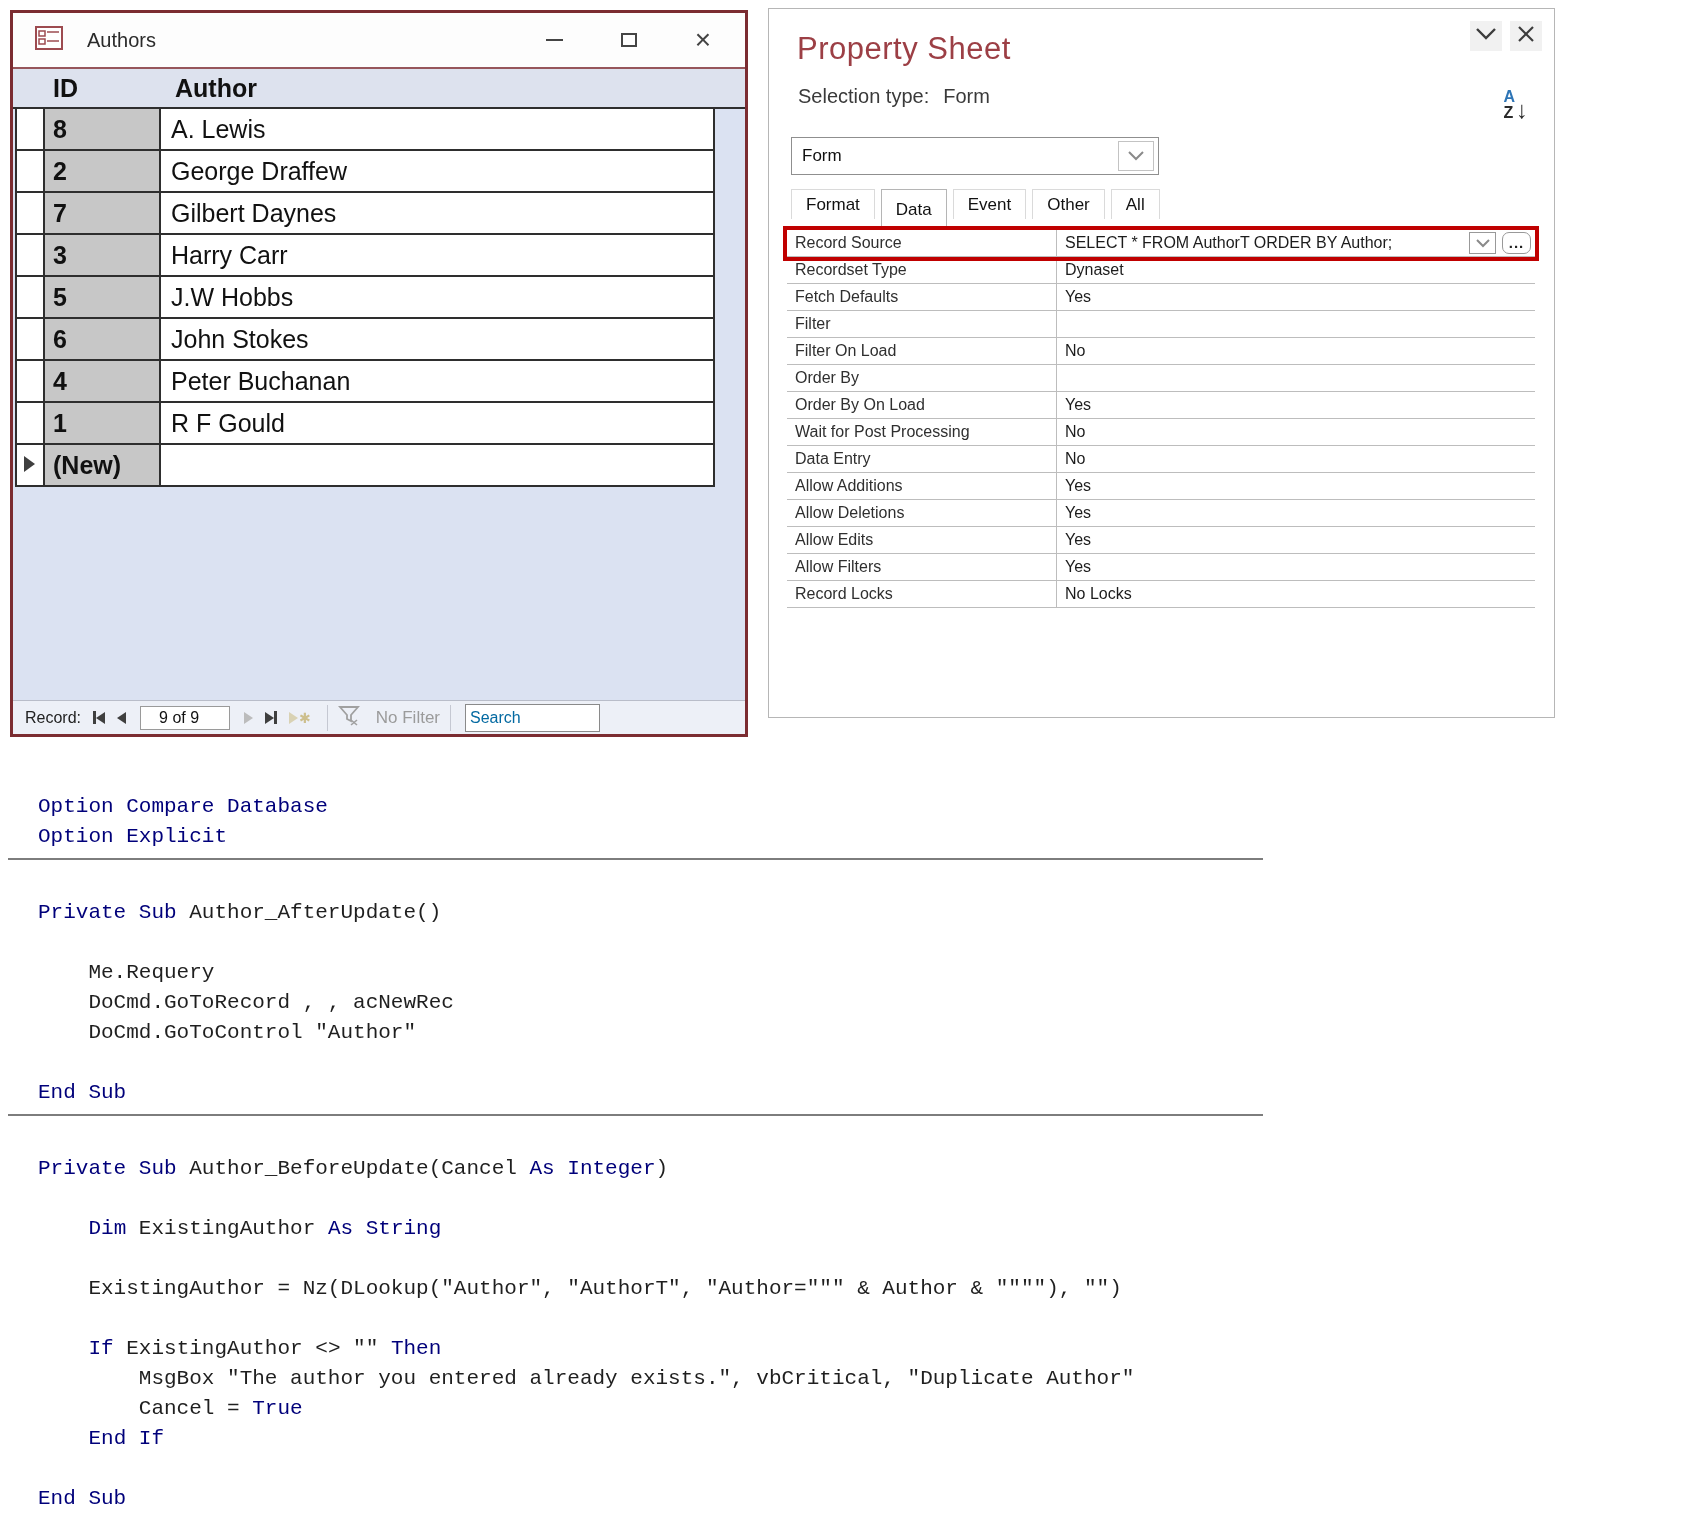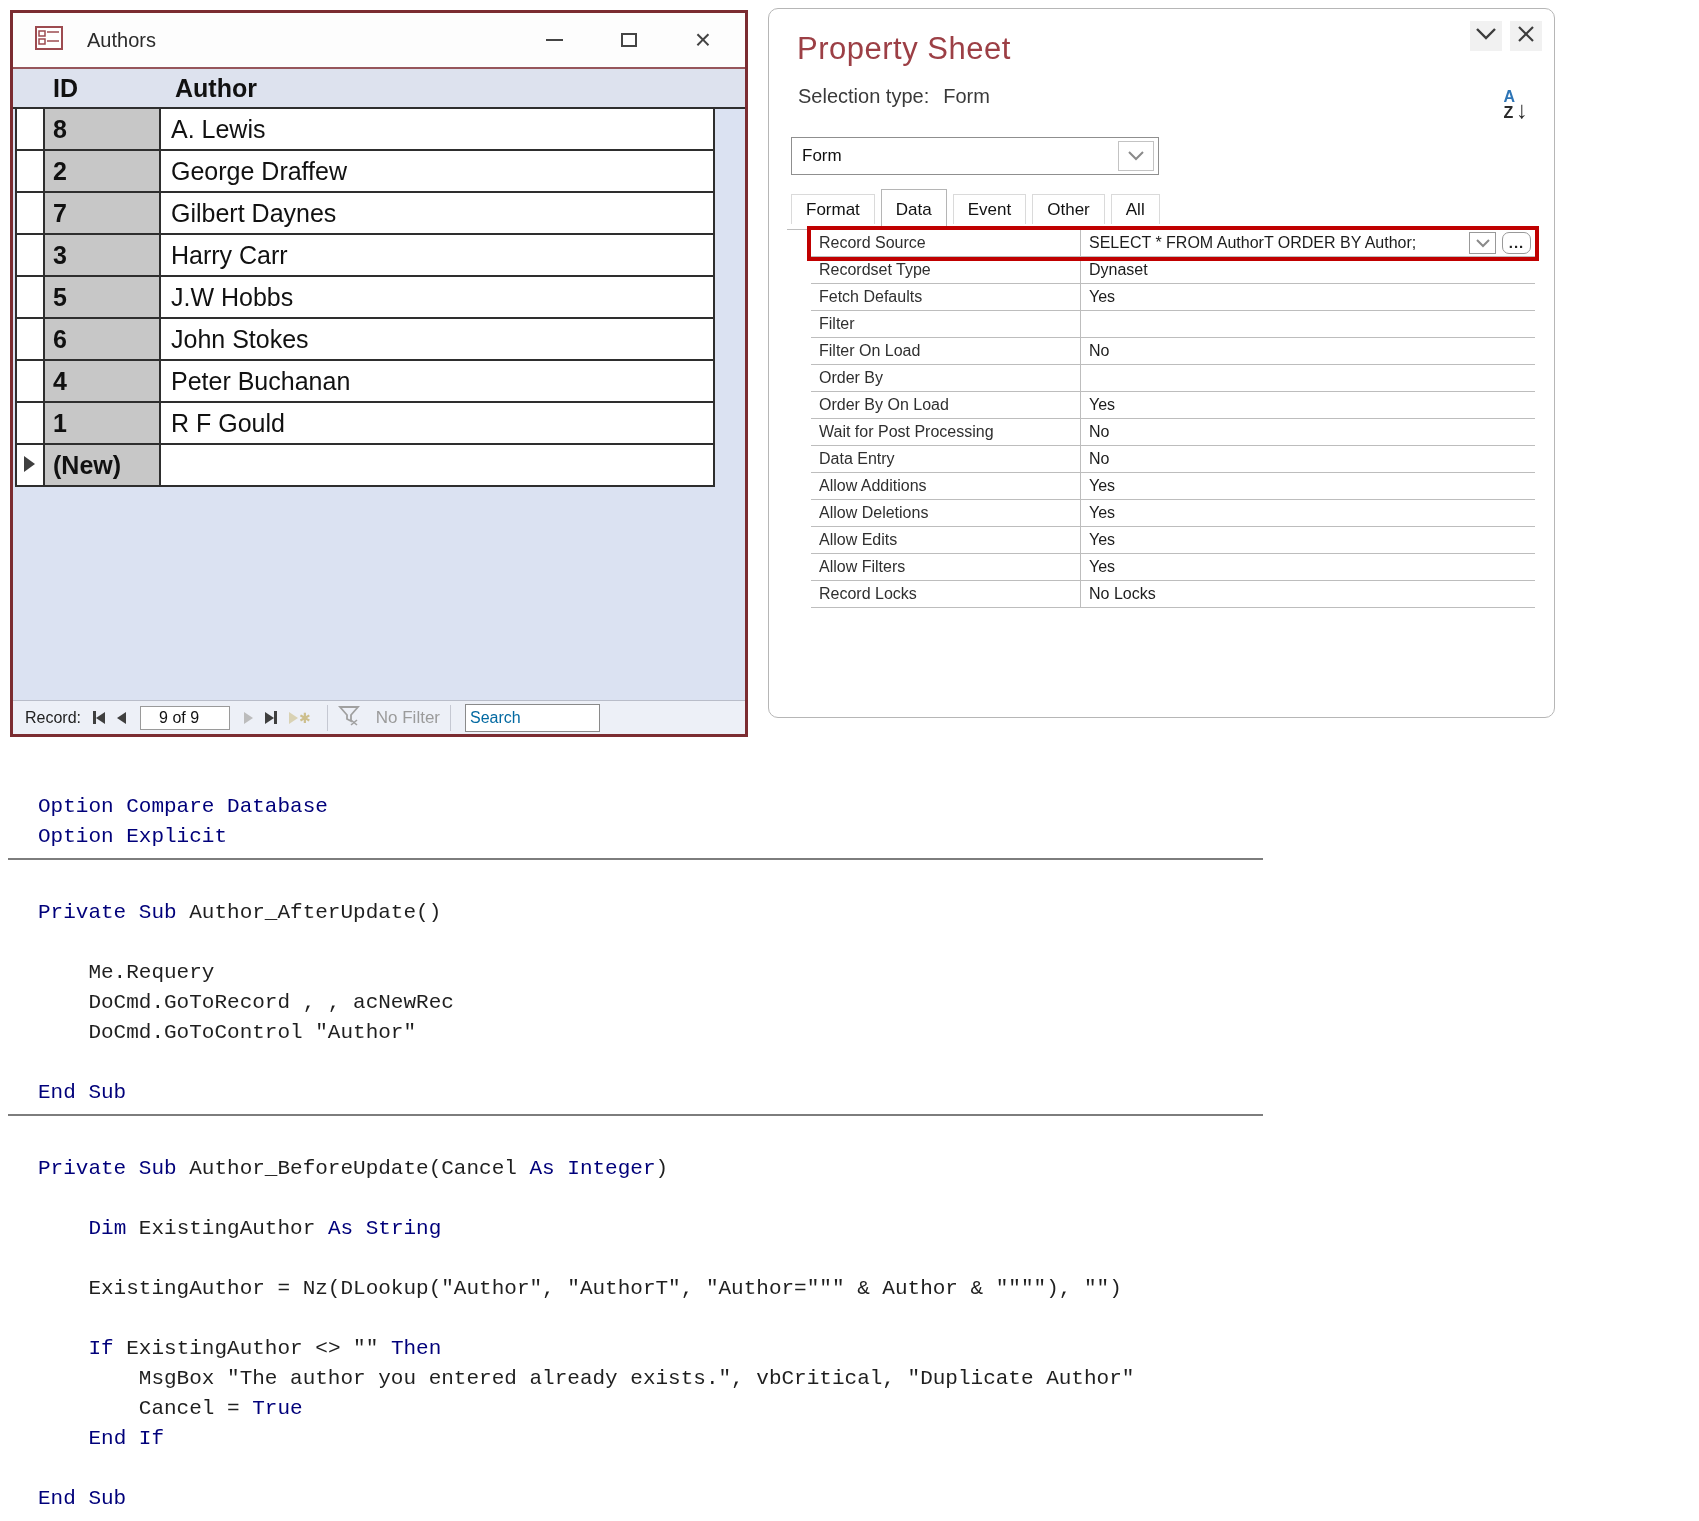--- a/index.html
+++ b/index.html
@@ -46,40 +46,40 @@
   .new-star{font-size:14px;margin-left:1px;color:#3f3f3f;}
   .rec-pos{width:90px;height:24px;background:#fff;border:1px solid #9a9a9a;box-sizing:border-box;
     display:flex;align-items:center;padding-left:18px;margin:0 8px;font-size:16px;color:#111;}
   .vsep{width:1px;height:26px;background:#c5c8d2;margin:0 10px;}
   .nofilter{display:flex;align-items:center;gap:16px;color:#9b9b9b;font-size:17px;}
   .search-input{width:135px;height:28px;border:1px solid #8a8a8a;box-sizing:border-box;background:#fff;
     font-size:16px;color:#0369a1;padding:5px 4px;font-family:"Liberation Sans",sans-serif;margin-left:4px;}
 
   
   .prop-panel{position:absolute;left:768px;top:8px;width:787px;height:710px;background:#ffffff;
-    border:1px solid #b6b6b6;border-radius:10px;box-sizing:border-box;}
+    border:1px solid #b6b6b6;border-radius:0;box-sizing:border-box;}
   .ps-top-icons{position:absolute;top:12px;right:12px;display:flex;gap:8px;}
   .ps-top-icons .icon-box{width:32px;height:30px;background:#f1f1f1;display:flex;align-items:center;justify-content:center;}
   .ps-title{position:absolute;left:28px;top:22px;font-size:31px;color:#9c3f45;letter-spacing:0.5px;}
   .ps-seltype{position:absolute;left:29px;top:76px;font-size:20px;color:#3a3a3a;display:flex;gap:14px;}
   .ps-az{position:absolute;right:26px;top:80px;display:flex;align-items:flex-end;}
   .az-letters{display:flex;flex-direction:column;line-height:1;font-size:16px;font-weight:bold;}
   .az-a{color:#2e75b6;}
   .az-z{color:#2b2b2b;}
   .az-arrow{font-size:24px;color:#2b2b2b;line-height:0.9;margin-left:1px;}
   .ps-combo{position:absolute;left:22px;top:128px;width:368px;height:38px;border:1px solid #8f8f8f;
     background:#fff;box-sizing:border-box;display:flex;align-items:center;padding-left:10px;font-size:17px;color:#111;}
   .combo-dd{margin-left:auto;width:34px;height:28px;border:1px solid #c3c3c3;margin-right:4px;
     display:flex;align-items:center;justify-content:center;background:#fff;}
-  .ps-tabs{position:absolute;left:22px;top:180px;display:flex;align-items:center;gap:6px;height:40px;}
+  .ps-tabs{position:absolute;left:22px;top:180px;display:flex;align-items:flex-start;gap:6px;height:40px;}
   .tab{height:30px;padding:0 14px;font-size:17px;color:#111;display:flex;align-items:center;
     background:#fff;border:1px solid #dadada;border-bottom:none;box-sizing:border-box;}
   .tab.active{height:40px;border:1px solid #b5b5b5;border-bottom:none;background:#fff;z-index:3;position:relative;}
   .ps-grid{position:absolute;left:18px;top:220px;width:748px;border-top:1px solid #bdbdbd;}
-  .p-row{display:flex;height:26px;border-bottom:1px solid #bdbdbd;box-sizing:content-box;position:relative;background:#fff;margin-left:24px;}
+  .p-row{display:flex;height:26px;border-bottom:1px solid #bdbdbd;box-sizing:content-box;position:relative;background:#fff;}
   .p-label{width:270px;flex:0 0 270px;border-right:1px solid #bdbdbd;box-sizing:border-box;
     display:flex;align-items:center;padding-left:8px;font-size:16px;color:#2f2f2f;}
   .p-value{flex:1;display:flex;align-items:center;padding-left:8px;font-size:16px;color:#1c1c1c;}
   .p-row.hl{box-shadow:0 0 0 4px #c00000;z-index:5;}
   .pv-dd{width:27px;height:22px;border:1px solid #999;background:#fff;display:flex;align-items:center;
     justify-content:center;margin-left:auto;box-sizing:border-box;}
   .pv-builder{width:29px;height:22px;border:1px solid #999;border-radius:7px;background:#fff;margin:0 4px 0 6px;
     display:flex;align-items:center;justify-content:center;font-weight:bold;font-size:15px;color:#222;
     letter-spacing:1px;box-sizing:border-box;line-height:0.4;}
 

